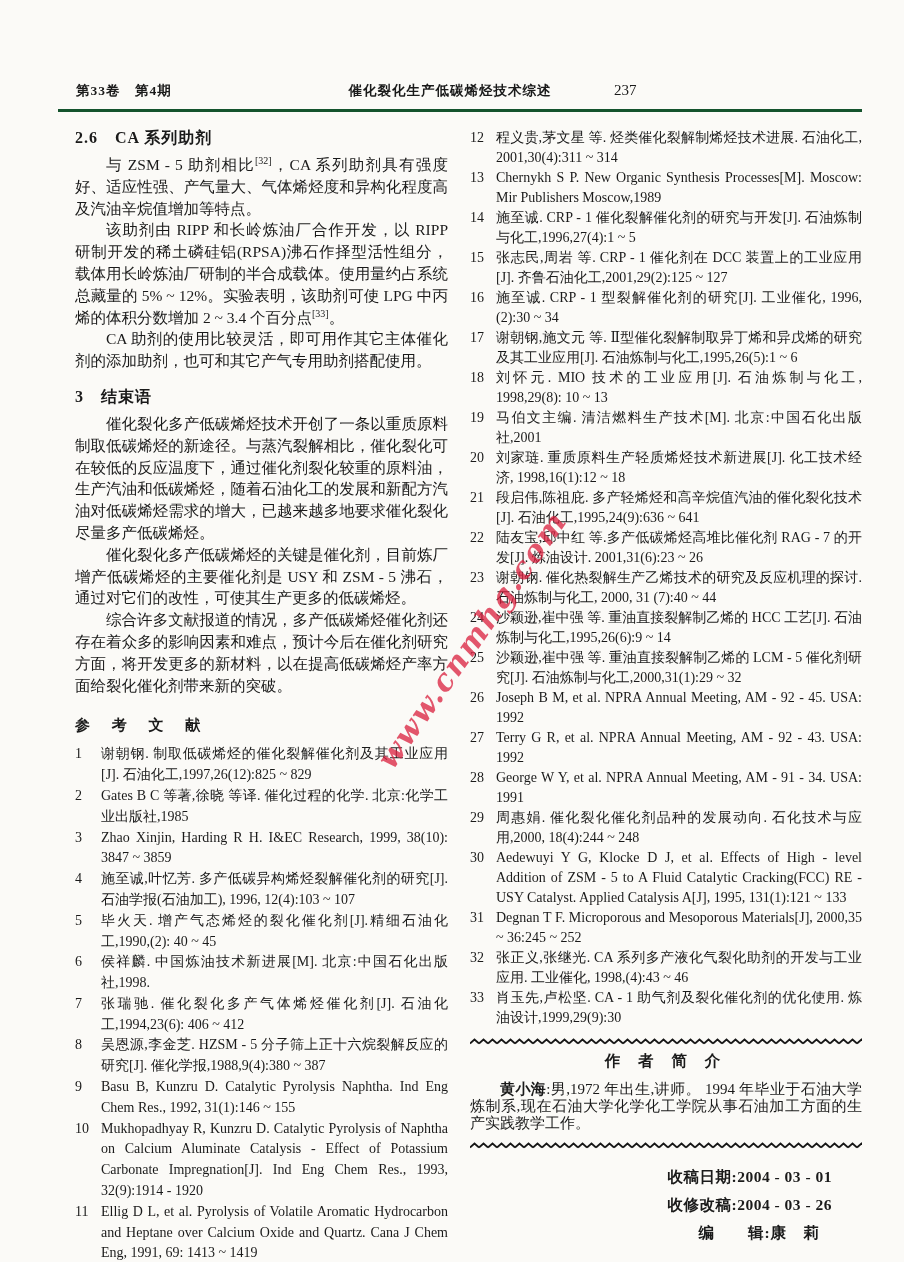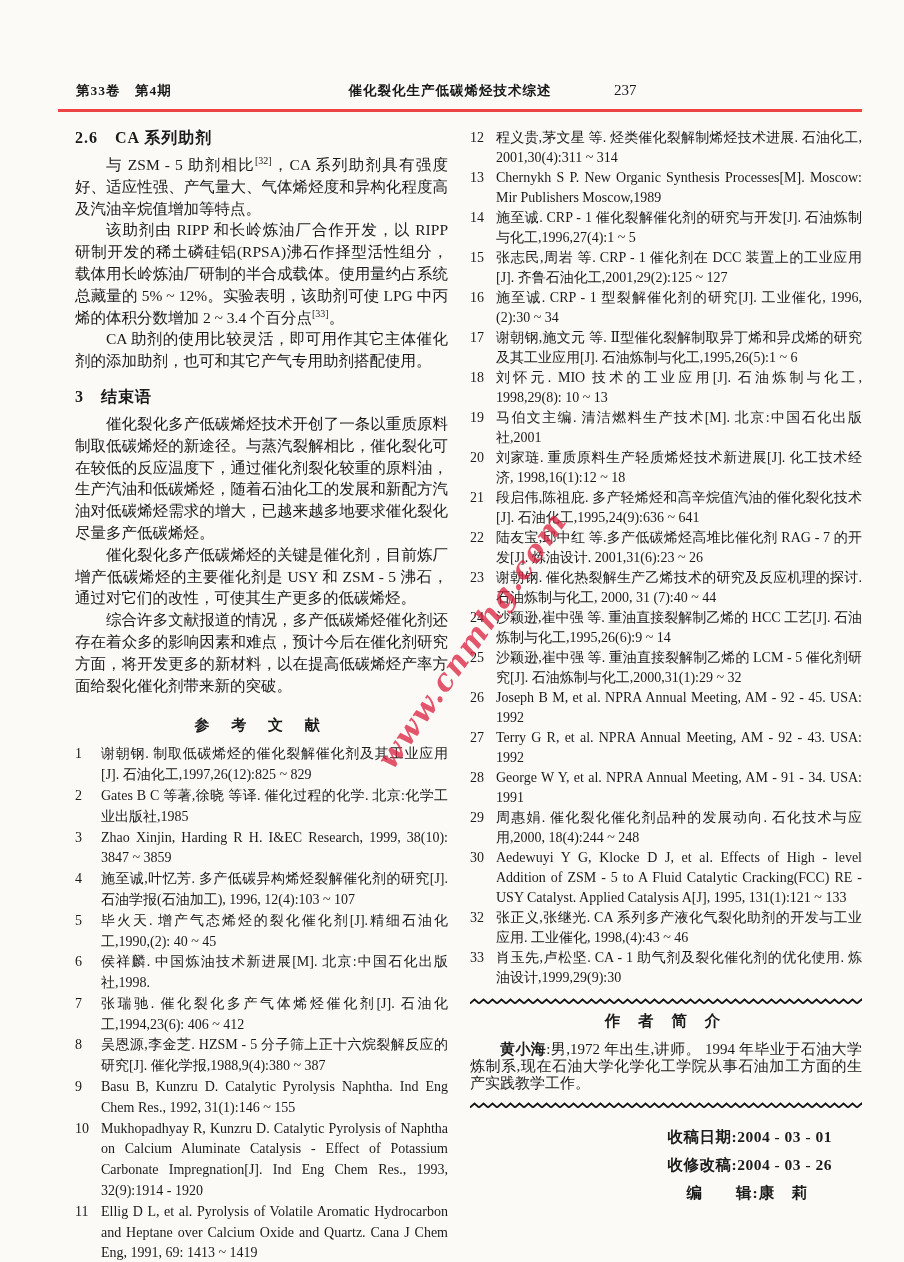--- a/index.html
+++ b/index.html
@@ -6,56 +6,56 @@
   .page {
     position:relative; width:904px; height:1262px; margin:0 auto;
     background:#fbfaf7; overflow:hidden;
     font-family:"Liberation Serif","DejaVu Serif",serif;
     color:#1a1a1a;
   }
   
   .page-header {
     position:absolute; top:82px; left:58px; width:804px;
     display:flex; align-items:baseline;
-    border-bottom:3px solid #ef4444; padding-bottom:9px;
+    border-bottom:3px solid #14532d; padding-bottom:9px;
     font-size:13.5px; font-weight:bold;
   }
   .hdr-issue { width:210px; padding-left:18px; letter-spacing:1px; }
   .hdr-title { flex:1; text-align:center; letter-spacing:1px; }
   .hdr-page  { width:210px; text-align:left; padding-right:38px; font-weight:normal; font-size:15px; }
 
   
   .columns { position:absolute; top:128px; left:75px; display:flex; gap:22px; }
   .col-left  { width:373px; }
   .col-right { width:392px; }
 
   .sec-heading { font-size:16px; font-weight:bold; margin:0 0 5px 0; letter-spacing:1px; }
   .sec-heading.later { margin-top:15px; }
   .body-p { font-size:15.5px; line-height:21.8px; margin:0; text-align:justify; text-indent:2em; }
   .body-p sup { font-size:10px; line-height:0; }
 
   .refs-heading {
-    font-size:15px; font-weight:bold; text-align:center;
+    font-size:15px; font-weight:bold; text-align:left;
     letter-spacing:9px; margin:20px 0 9px 0;
   }
   .refs { display:block; }
   .ref-item { display:flex; font-size:14px; line-height:20.8px; }
   .refs-right .ref-item { line-height:20px; }
   .ref-num { flex:0 0 26px; }
   .ref-text { flex:1; text-align:justify; }
 
   
   .wavy { display:block; margin:10px 0 6px 0; }
   .author-heading {
     font-size:15.5px; font-weight:bold; text-align:center;
     letter-spacing:7px; margin:4px 0 9px 0;
   }
   .bio { font-size:15px; line-height:17px; margin:0; text-align:justify; text-indent:2em; }
   .bio-name { font-weight:bold; }
-  .dates { width:fit-content; margin:18px 30px 0 auto; font-size:15.5px; font-weight:bold; }
+  .dates { width:fit-content; margin:18px 30px 0 auto; font-size:15.5px; font-weight:bold;text-align:center; }
   .date-line { margin-bottom:7px; letter-spacing:0.5px; }
   .date-line.editor { letter-spacing:1px;padding-left:19px; }
 
   
   .watermark {
     position:absolute; left:280px; top:622px; width:384px;
     text-align:center; transform:rotate(-55deg);
     font-size:30px; font-style:italic; font-weight:bold; letter-spacing:2px;
     color:rgba(218,30,60,0.75);
     font-family:"DejaVu Serif","Liberation Serif",serif;
@@ -216,20 +216,24 @@
           </div>
           <div class="ref-item">
             <span class="ref-num">29</span>
             <span class="ref-text">周惠娟. 催化裂化催化剂品种的发展动向. 石化技术与应用,2000, 18(4):244 ~ 248</span>
           </div>
           <div class="ref-item">
             <span class="ref-num">30</span>
             <span class="ref-text">Aedewuyi Y G, Klocke D J, et al. Effects of High - level Addition of ZSM - 5 to A Fluid Catalytic Cracking(FCC) RE - USY Catalyst. Applied Catalysis A[J], 1995, 131(1):121 ~ 133</span>
           </div>
           <div class="ref-item">
+            <span class="ref-num">31</span>
+            <span class="ref-text">Degnan T F. Microporous and Mesoporous Materials[J], 2000,35 ~ 36:245 ~ 252</span>
+          </div>
+          <div class="ref-item">
             <span class="ref-num">32</span>
             <span class="ref-text">张正义,张继光. CA 系列多产液化气裂化助剂的开发与工业应用. 工业催化, 1998,(4):43 ~ 46</span>
           </div>
           <div class="ref-item">
             <span class="ref-num">33</span>
             <span class="ref-text">肖玉先,卢松坚. CA - 1 助气剂及裂化催化剂的优化使用. 炼油设计,1999,29(9):30</span>
           </div>
         </div>
 
       <svg class="wavy" width="392" height="7">

